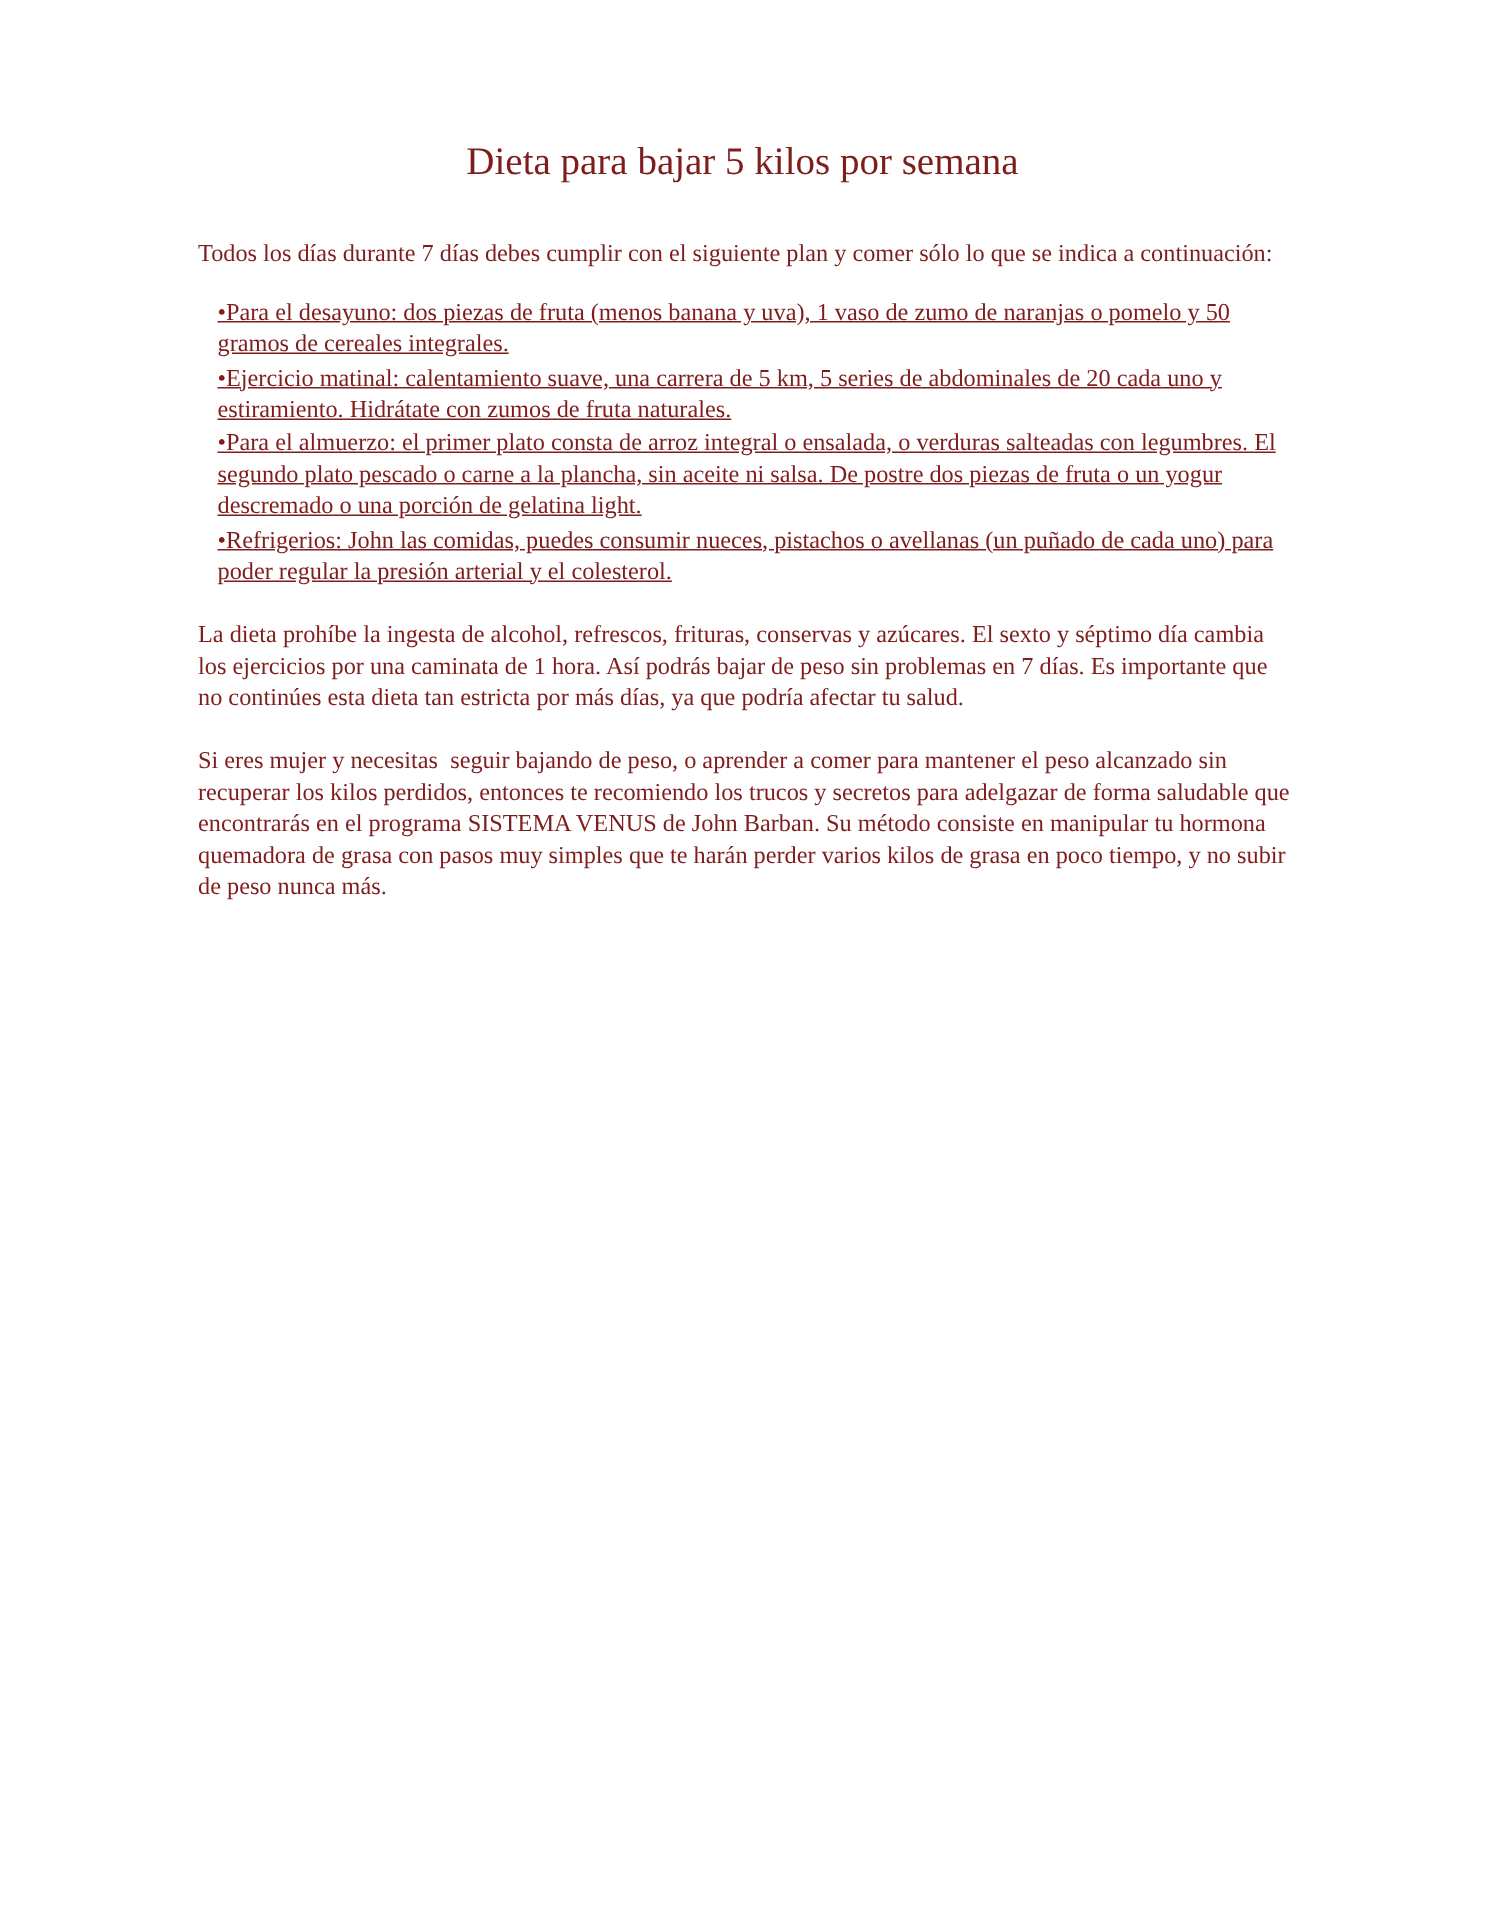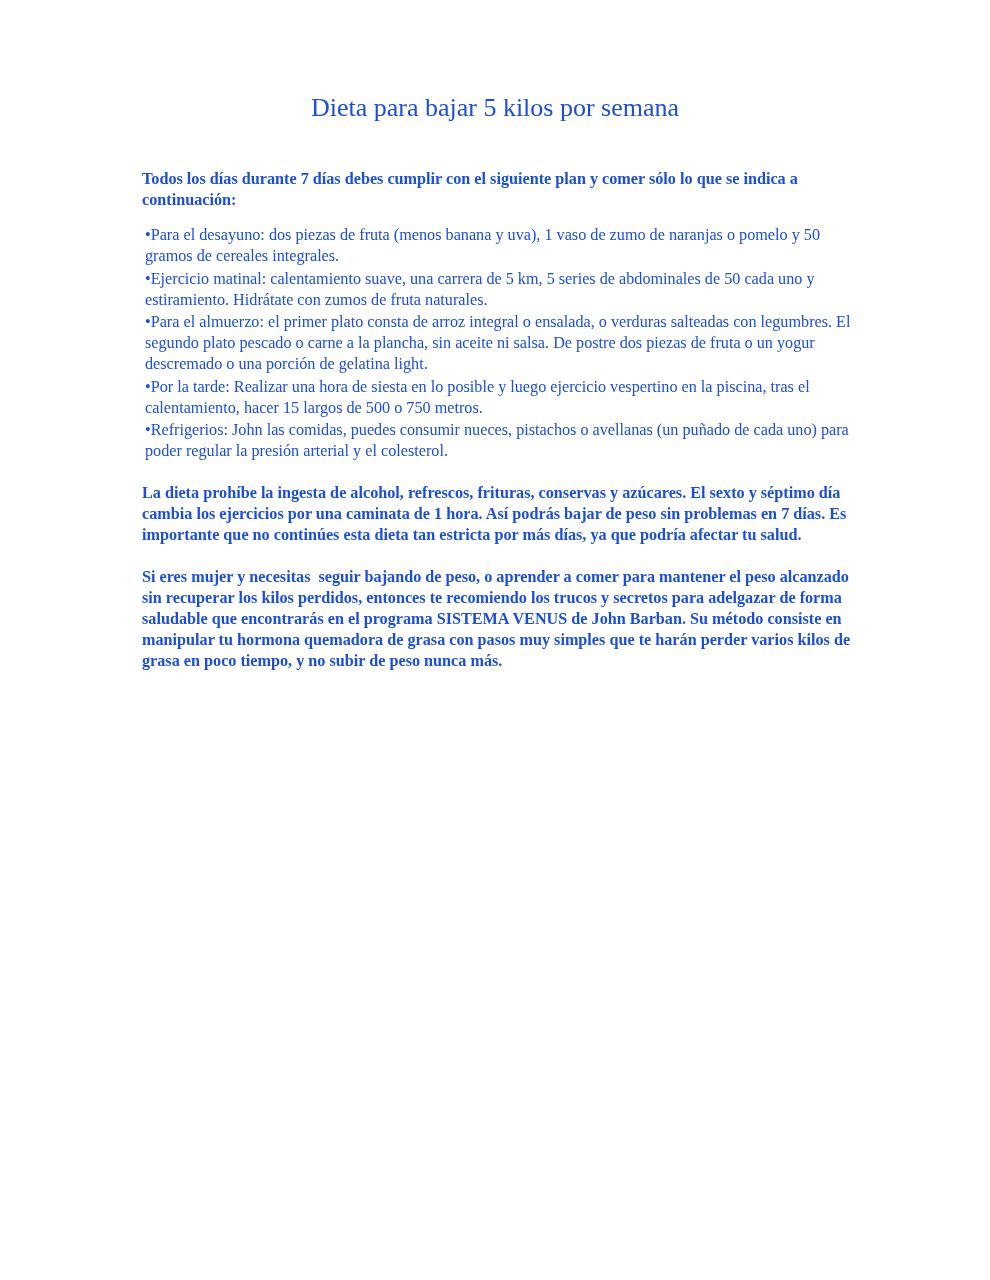--- a/index.html
+++ b/index.html
@@ -1,51 +1,50 @@
 <!DOCTYPE html>
 <html><head>
 <meta charset="utf-8">
 <style>
   html, body { margin: 0; padding: 0; background: #ffffff; }
   body { width: 990px; height: 1280px; position: relative; overflow: hidden; }
   .page {
     position: absolute; left: 0; top: 0; width: 990px; height: 1280px;
     font-family: "Liberation Serif", "DejaVu Serif", serif;
-    color: #1d4ed8;
+    color: #7f1d1d;
   }
   .title {
     position: absolute; left: 0; width: 990px; top: 90px;
     text-align: center; font-size: 26px; line-height: 36px;
     margin: 0; font-weight: normal;
   }
   .body {
     position: absolute; left: 128px; top: 155px; width: 740px;
     font-size: 16.2px; line-height: 21px;
   }
-  .body p { margin: 14px; font-weight: bold; }
+  .body p { margin: 4px; }
   .intro { margin: 0; }
-  ul.plan { list-style: none; margin: 8px 0 0 17px; padding: 0; width: 715px; }
+  ul.plan { list-style: none; margin: 18px 0 0 17px; padding: 0; width: 715px; text-decoration: underline; }
   ul.plan li { margin: 0 0 1.5px 0; }
   .bullet { display: inline; }
   .gap { margin-top: 21px !important; }
 </style>
 </head>
 <body>
 
 <div class="page">
   <h1 class="title">Dieta para bajar 5 kilos por semana</h1>
 
   <div class="body">
     <p class="intro">Todos los días durante 7 días debes cumplir con el siguiente plan y comer sólo lo que se indica a continuación:</p>
 
     <ul class="plan">
       <li><span class="bullet">•</span><span>Para el desayuno: dos piezas de fruta (menos banana y uva), 1 vaso de zumo de naranjas o pomelo y 50 gramos de cereales integrales.</span></li>
-      <li><span class="bullet">•</span><span>Ejercicio matinal: calentamiento suave, una carrera de 5 km, 5 series de abdominales de 50 cada uno y estiramiento. Hidrátate con zumos de fruta naturales.</span></li>
+      <li><span class="bullet">•</span><span>Ejercicio matinal: calentamiento suave, una carrera de 5 km, 5 series de abdominales de 20 cada uno y estiramiento. Hidrátate con zumos de fruta naturales.</span></li>
       <li><span class="bullet">•</span><span>Para el almuerzo: el primer plato consta de arroz integral o ensalada, o verduras salteadas con legumbres. El segundo plato pescado o carne a la plancha, sin aceite ni salsa. De postre dos piezas de fruta o un yogur descremado o una porción de gelatina light.</span></li>
-      <li><span class="bullet">•</span><span>Por la tarde: Realizar una hora de siesta en lo posible y luego ejercicio vespertino en la piscina, tras el calentamiento, hacer 15 largos de 500 o 750 metros.</span></li>
       <li><span class="bullet">•</span><span>Refrigerios: John las comidas, puedes consumir nueces, pistachos o avellanas (un puñado de cada uno) para poder regular la presión arterial y el colesterol.</span></li>
     </ul>
 
     <p class="gap">La dieta prohíbe la ingesta de alcohol, refrescos, frituras, conservas y azúcares. El sexto y séptimo día cambia los ejercicios por una caminata de 1 hora. Así podrás bajar de peso sin problemas en 7 días. Es importante que no continúes esta dieta tan estricta por más días, ya que podría afectar tu salud.</p>
 
     <p class="gap" style="white-space: pre-wrap;">Si eres mujer y necesitas  seguir bajando de peso, o aprender a comer para mantener el peso alcanzado sin recuperar los kilos perdidos, entonces te recomiendo los trucos y secretos para adelgazar de forma saludable que encontrarás en el programa SISTEMA VENUS de John Barban. Su método consiste en manipular tu hormona quemadora de grasa con pasos muy simples que te harán perder varios kilos de grasa en poco tiempo, y no subir de peso nunca más.</p>
   </div>
 </div>
 
 </body></html>

